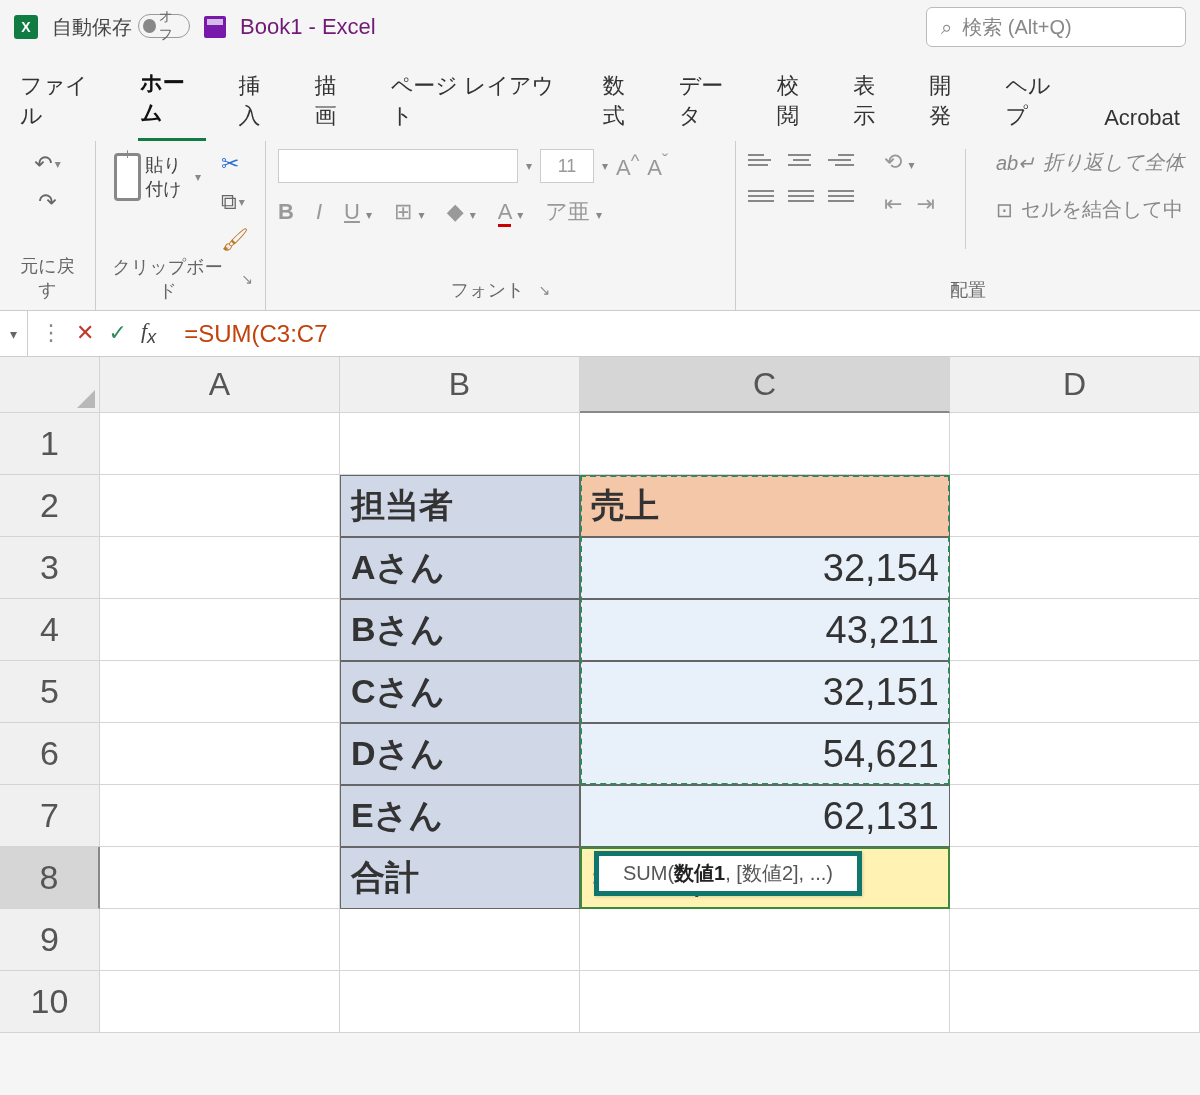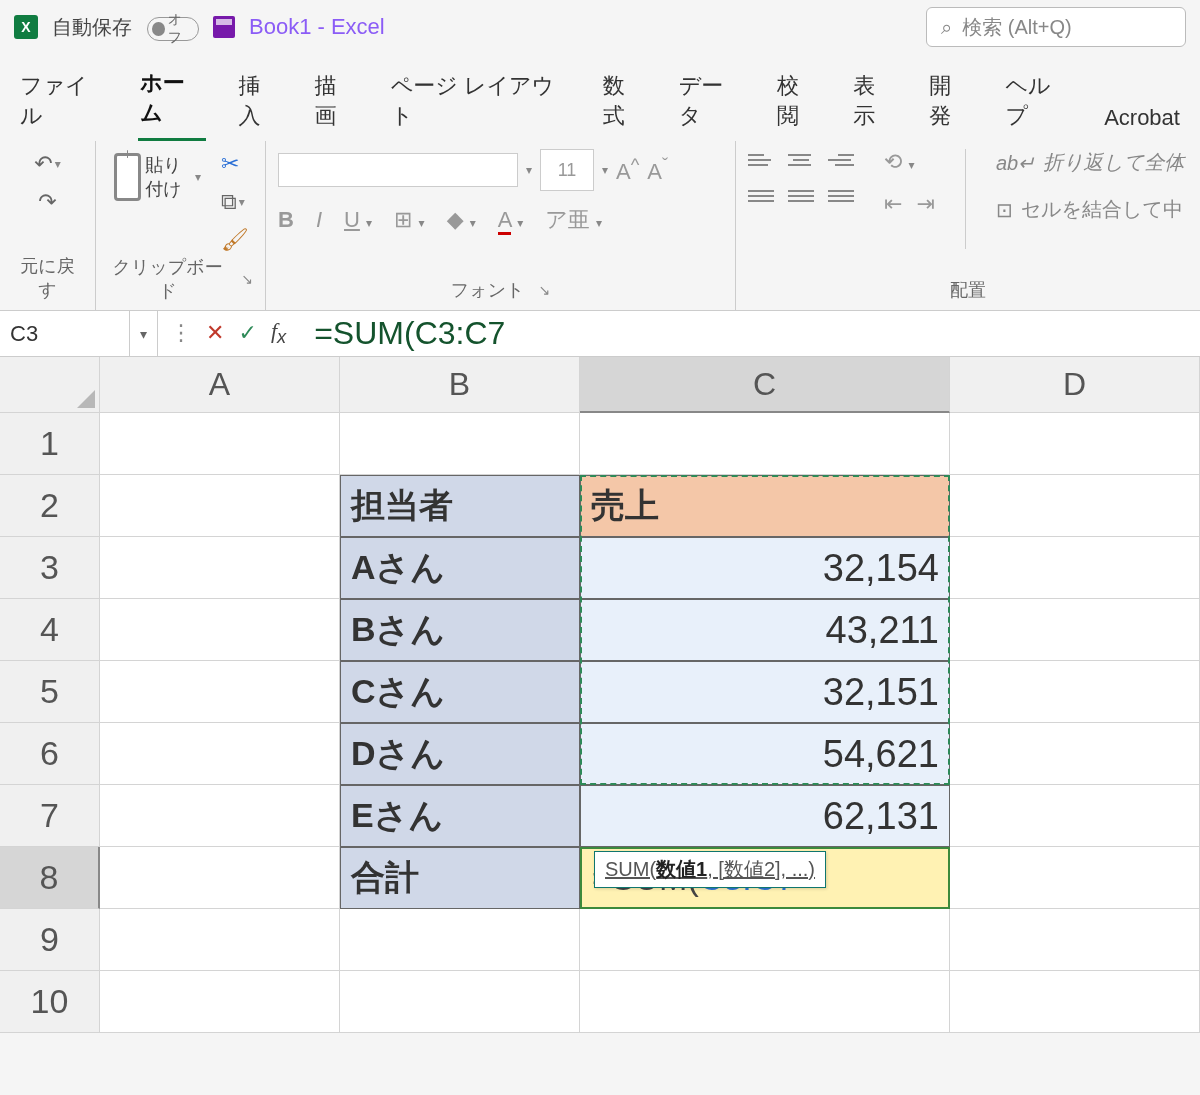--- a/index.html
+++ b/index.html
@@ -1,71 +1,71 @@
 <!DOCTYPE html>
 <html><head>
   <meta charset="utf-8">
   <style>
     * { margin:0; padding:0; box-sizing:border-box; font-family:"Yu Gothic UI","Segoe UI",Meiryo,sans-serif; }
     body { background:#f5f5f5; width:1200px; height:1095px; overflow:hidden; color:#333; }
     .titlebar { display:flex; align-items:center; height:54px; padding:0 14px; gap:14px; }
     .excel-logo { width:24px; height:24px; background:#107c41; border-radius:3px; display:flex; align-items:center; justify-content:center; color:#fff; font-weight:bold; font-size:14px; }
-    .auto-save { display:flex; align-items:flex-end; gap:15px; font-size:20px; color:#444; }
+    .auto-save { display:flex; align-items:flex-start; gap:6px; font-size:20px; color:#444; }
     .toggle { width:52px; height:24px; border:1px solid #999; border-radius:12px; display:flex; align-items:center; padding:0 4px; font-size:14px; color:#666; gap:3px; }
     .toggle-dot { width:14px; height:14px; border-radius:50%; background:#888; }
     .save-icon { width:22px; height:22px; background:#7719aa; border-radius:2px; position:relative; }
     .save-icon::after{content:"";position:absolute;top:3px;left:3px;right:3px;height:6px;background:#fff;opacity:.7;}
-    .doc-title { font-size:22px; color:#8b5cf6; }
+    .doc-title { font-size:22px; color:#701a75; }
     .titlebar-spacer { flex:1; }
     .search-box { display:flex; align-items:center; gap:10px; border:1px solid #bbb; border-radius:6px; padding:6px 14px; width:260px; height:40px; font-size:20px; color:#888; background:#fff; }
     .ribbon-tabs { display:flex; gap:30px; padding:10px 18px 0 18px; font-size:22px; color:#333;align-items:flex-end; }
     .ribbon-tab { padding:4px 2px 10px 2px; cursor:pointer; }
     .ribbon-tab.active { font-weight:bold; border-bottom:3px solid #107c41; color:#111; }
     .ribbon { display:flex; border-bottom:1px solid #ccc; background:#f5f5f5; height:170px; }
     .ribbon-group { border-right:1px solid #ccc; padding:8px 12px 4px 12px; display:flex; flex-direction:column; justify-content:space-between; }
     .group-body { display:flex; align-items:flex-start; gap:10px; flex:1; }
     .group-label { text-align:center; font-size:18px; color:#666; padding-bottom:4px; display:flex; justify-content:center; align-items:center; gap:14px;}
     .group-launcher { font-size:14px; color:#888; }
     .icon-btn { color:#666; font-size:22px; padding:2px 4px; display:flex; align-items:center; gap:2px; }
     .big-btn { display:flex; flex-direction:row; align-items:center; gap:4px; font-size:18px; color:#444; padding:4px 6px;}
     .clipboard-icon{width:40px;height:48px;border:3px solid #888;border-radius:4px;position:relative;background:#fff;}
     .clipboard-icon::before{content:"";position:absolute;top:-6px;left:10px;right:10px;height:8px;background:#888;border-radius:2px;}
     .font-row{display:flex;align-items:center;gap:8px;color:#999;font-size:22px;}
     .font-name-box{width:240px;height:34px;border:1px solid #ccc;background:#fff;}
-    .font-size-box{width:54px;height:42px;border:1px solid #ccc;background:#fff;display:flex;align-items:center;justify-content:center;font-size:18px;color:#999;}
+    .font-size-box{width:54px;height:34px;border:1px solid #ccc;background:#fff;display:flex;align-items:center;justify-content:center;font-size:18px;color:#999;}
     .dd{color:#888;font-size:12px;}
     .align-grid{display:grid;grid-template-columns:repeat(3,26px);grid-template-rows:repeat(2,26px);gap:10px 14px;}
     .align-cell{width:26px;height:22px;display:flex;flex-direction:column;justify-content:center;gap:3px;}
     .align-cell span{display:block;height:2px;background:#888;}
     .formula-bar{display:flex;align-items:center;height:46px;border-bottom:1px solid #ccc;background:#fff;}
     .name-box{width:130px;height:100%;border-right:1px solid #ccc;display:flex;align-items:center;padding:0 10px;font-size:22px;}
     .nb-dd{width:28px;text-align:center;color:#666;font-size:14px;border-right:1px solid #ccc;height:100%;display:flex;align-items:center;justify-content:center;}
     .fb-icons{display:flex;align-items:center;gap:14px;padding:0 12px;font-size:22px;}
     .fx{font-style:italic;font-family:serif;color:#444;}
-    .formula-input{flex:1;padding:0 16px;font-size:32px;color:#14532d;}
+    .formula-input{flex:1;padding:0 16px;font-size:24px;color:#c2410c;}
     .sheet{background:#fff;position:relative;}
     .grid{display:grid;grid-template-columns:100px 240px 240px 370px 250px;}
     .col-head,.row-head,.cell,.corner{border-right:1px solid #d4d4d4;border-bottom:1px solid #d4d4d4;display:flex;align-items:center;}
     .corner{height:56px;background:#f0f0f0;position:relative;}
     .corner::after{content:"";position:absolute;right:4px;bottom:4px;width:0;height:0;border-left:18px solid transparent;border-bottom:18px solid #b8b8b8;}
     .col-head{height:56px;background:#f0f0f0;justify-content:center;font-size:32px;color:#555;}
     .col-head.sel{background:#d6d6d6;border-bottom:2px solid #888;}
     .row-head{height:62px;background:#f0f0f0;justify-content:center;font-size:34px;color:#555;}
     .row-head.sel{background:#d6d6d6;border-right:2px solid #888;}
     .cell{height:62px;padding:0 10px;font-size:32px;}
     .hcell{background:#d0d8e8;font-weight:bold;font-size:34px;border:1px solid #666 !important;}
     .hcell2{background:#f4c7a8;font-weight:bold;font-size:34px;border:1px solid #666 !important;}
     .datab{background:#d0d8e8;font-weight:bold;font-size:34px;border:1px solid #666 !important;}
     .datav{background:#e8f0fa;justify-content:flex-end;font-size:38px;border:1px solid #666 !important;}
     .totlab{background:#d0d8e8;font-weight:bold;font-size:34px;border:1px solid #666 !important;}
     .totval{background:#fff2b3;font-size:34px;color:#333;border:2px solid #3c8a3c !important;position:relative;}
     .totval .formula-text{color:#444;}
     .totval .range{color:#2e75d6;}
     .marq{position:absolute;border:2px dashed #2e8a58;pointer-events:none;}
-    .tooltip{position:absolute;background:#fff;border:1px solid #0f766e;padding:4px 10px;font-size:20px;color:#555;box-shadow:1px 1px 3px rgba(0,0,0,.15);text-decoration:underline;}
+    .tooltip{position:absolute;background:#fff;border:5px solid #0f766e;padding:4px 24px;font-size:20px;color:#555;box-shadow:1px 1px 3px rgba(0,0,0,.15);}
     .tooltip b{font-weight:bold;color:#222;}
     .vstack{display:flex;flex-direction:column;gap:8px;}
     .scissors{color:#2a6fd6;}
     .brush{color:#c07828;}
   </style>
 </head>
 <body>
 
 <div class="titlebar">
   <div class="excel-logo">X</div>
@@ -207,23 +207,20 @@
             <span>⊡</span>
             <span>セルを結合して中</span>
           </div>
       </div>
     </div>
     <div class="group-label">配置</div>
   </div>
 </div>
 
 <div class="formula-bar">
-  <div class="name-box">
-      <span>C3</span>
-    </div>
   <div class="nb-dd">▾</div>
   <div class="fb-icons">
     <span style="color:#888;">⋮</span>
     <span style="color:#c0392b;">✕</span>
     <span style="color:#2e8a58;">✓</span>
     <span class="fx">f<sub>x</sub></span>
   </div>
   <div class="formula-input"><span>=SUM(C3:C7</span></div>
 </div>
 

